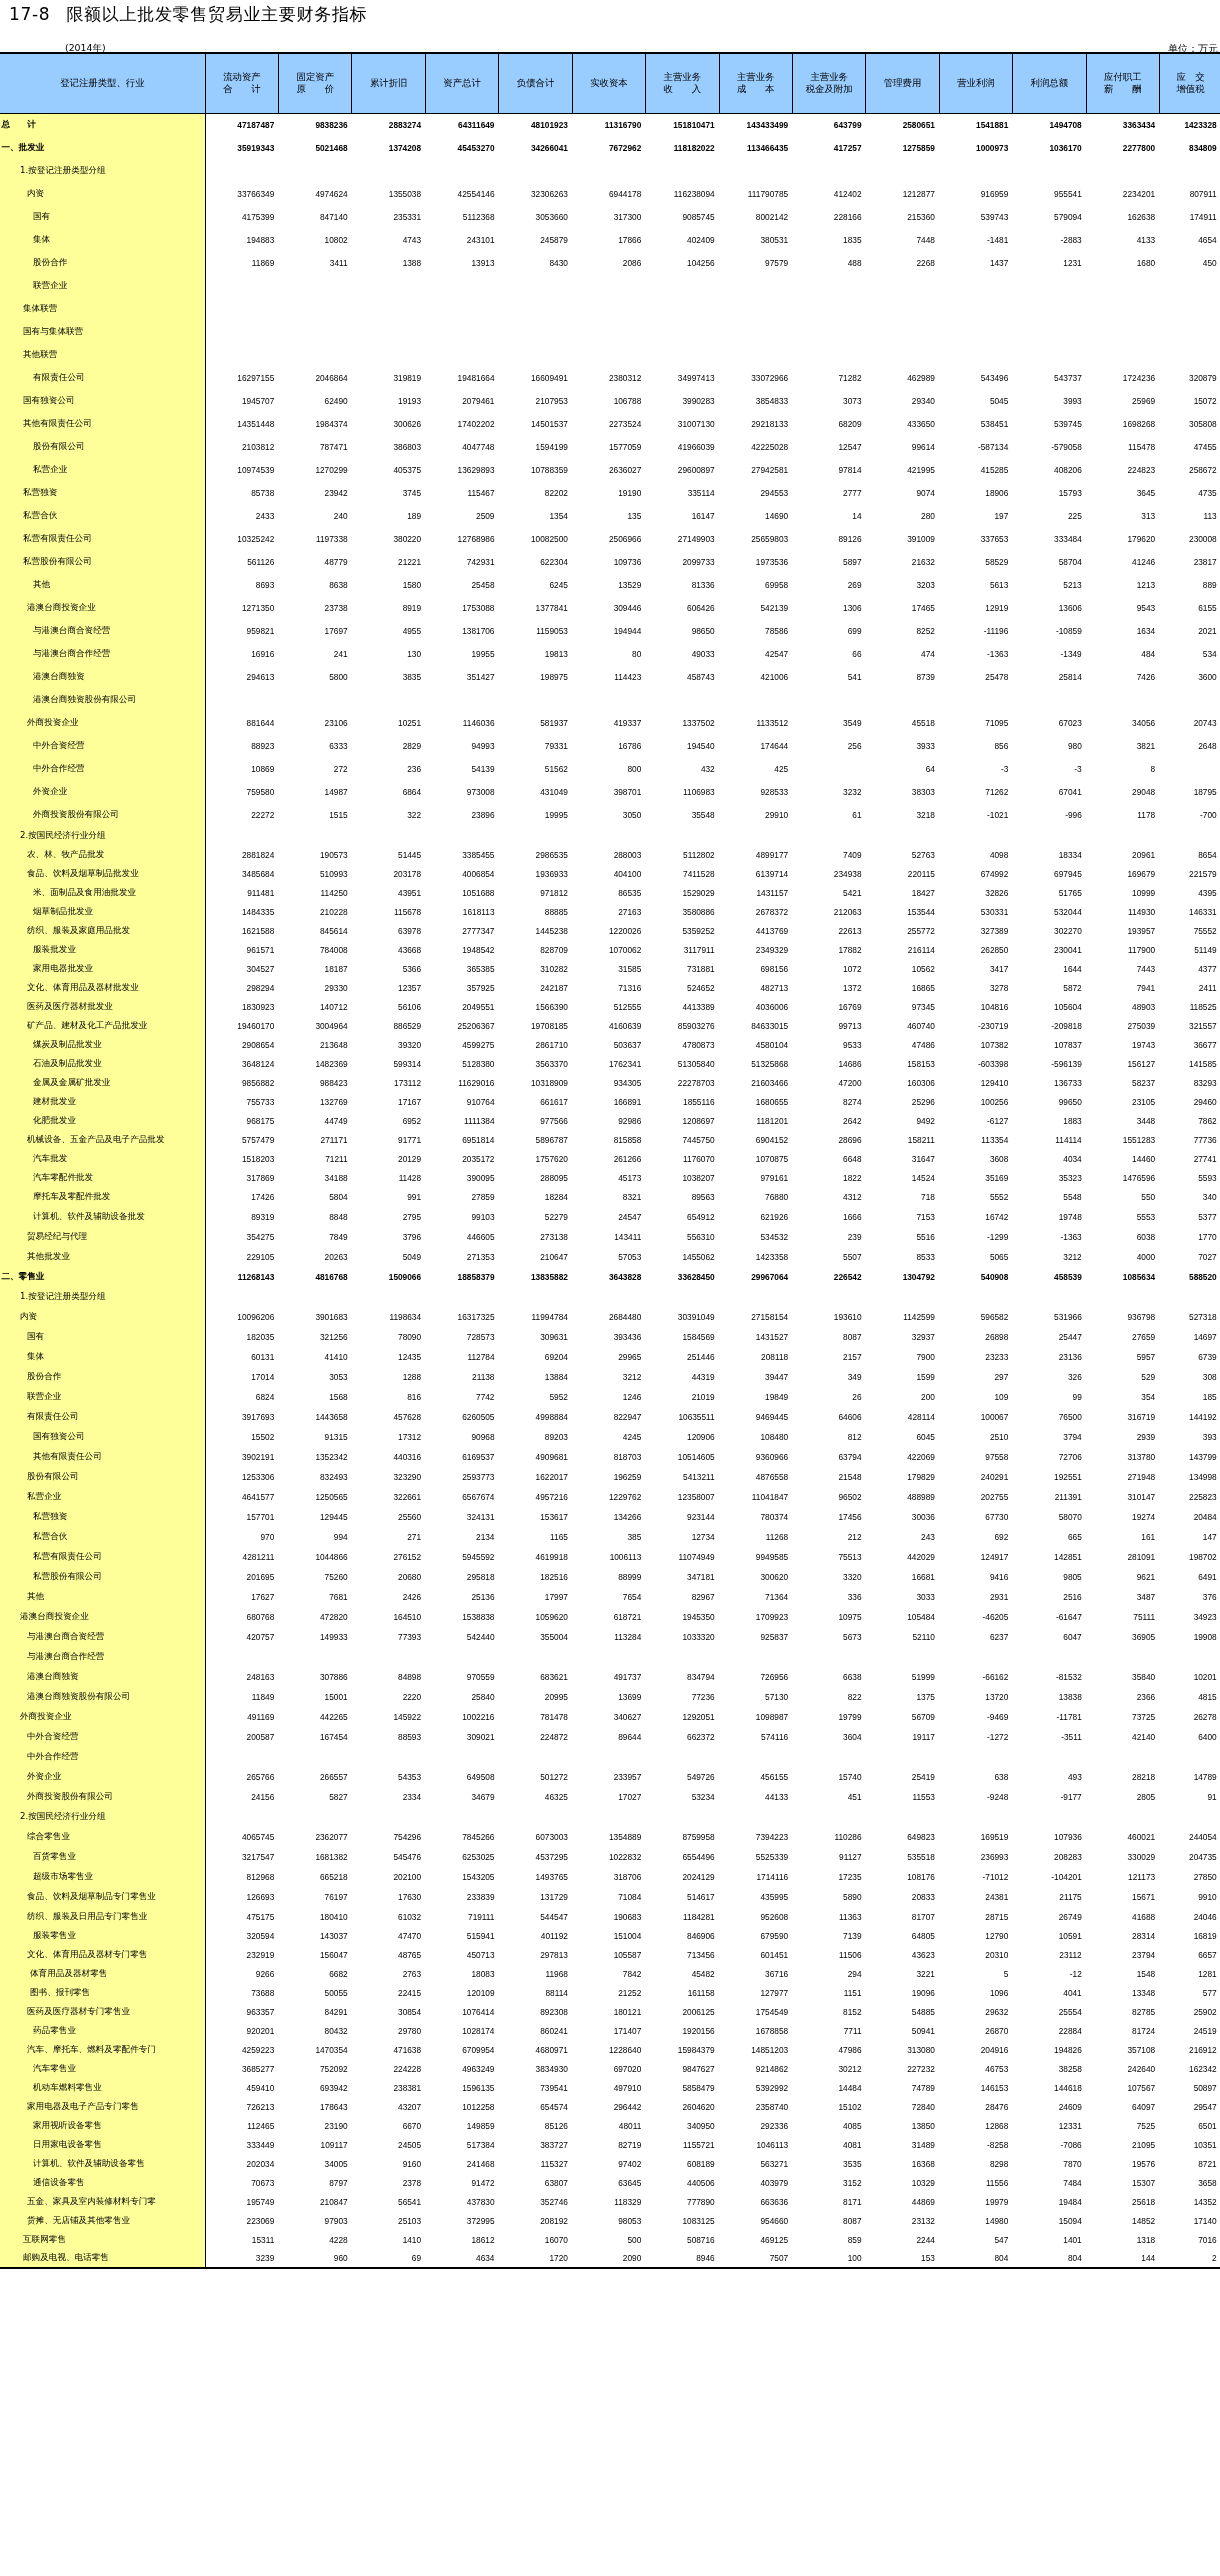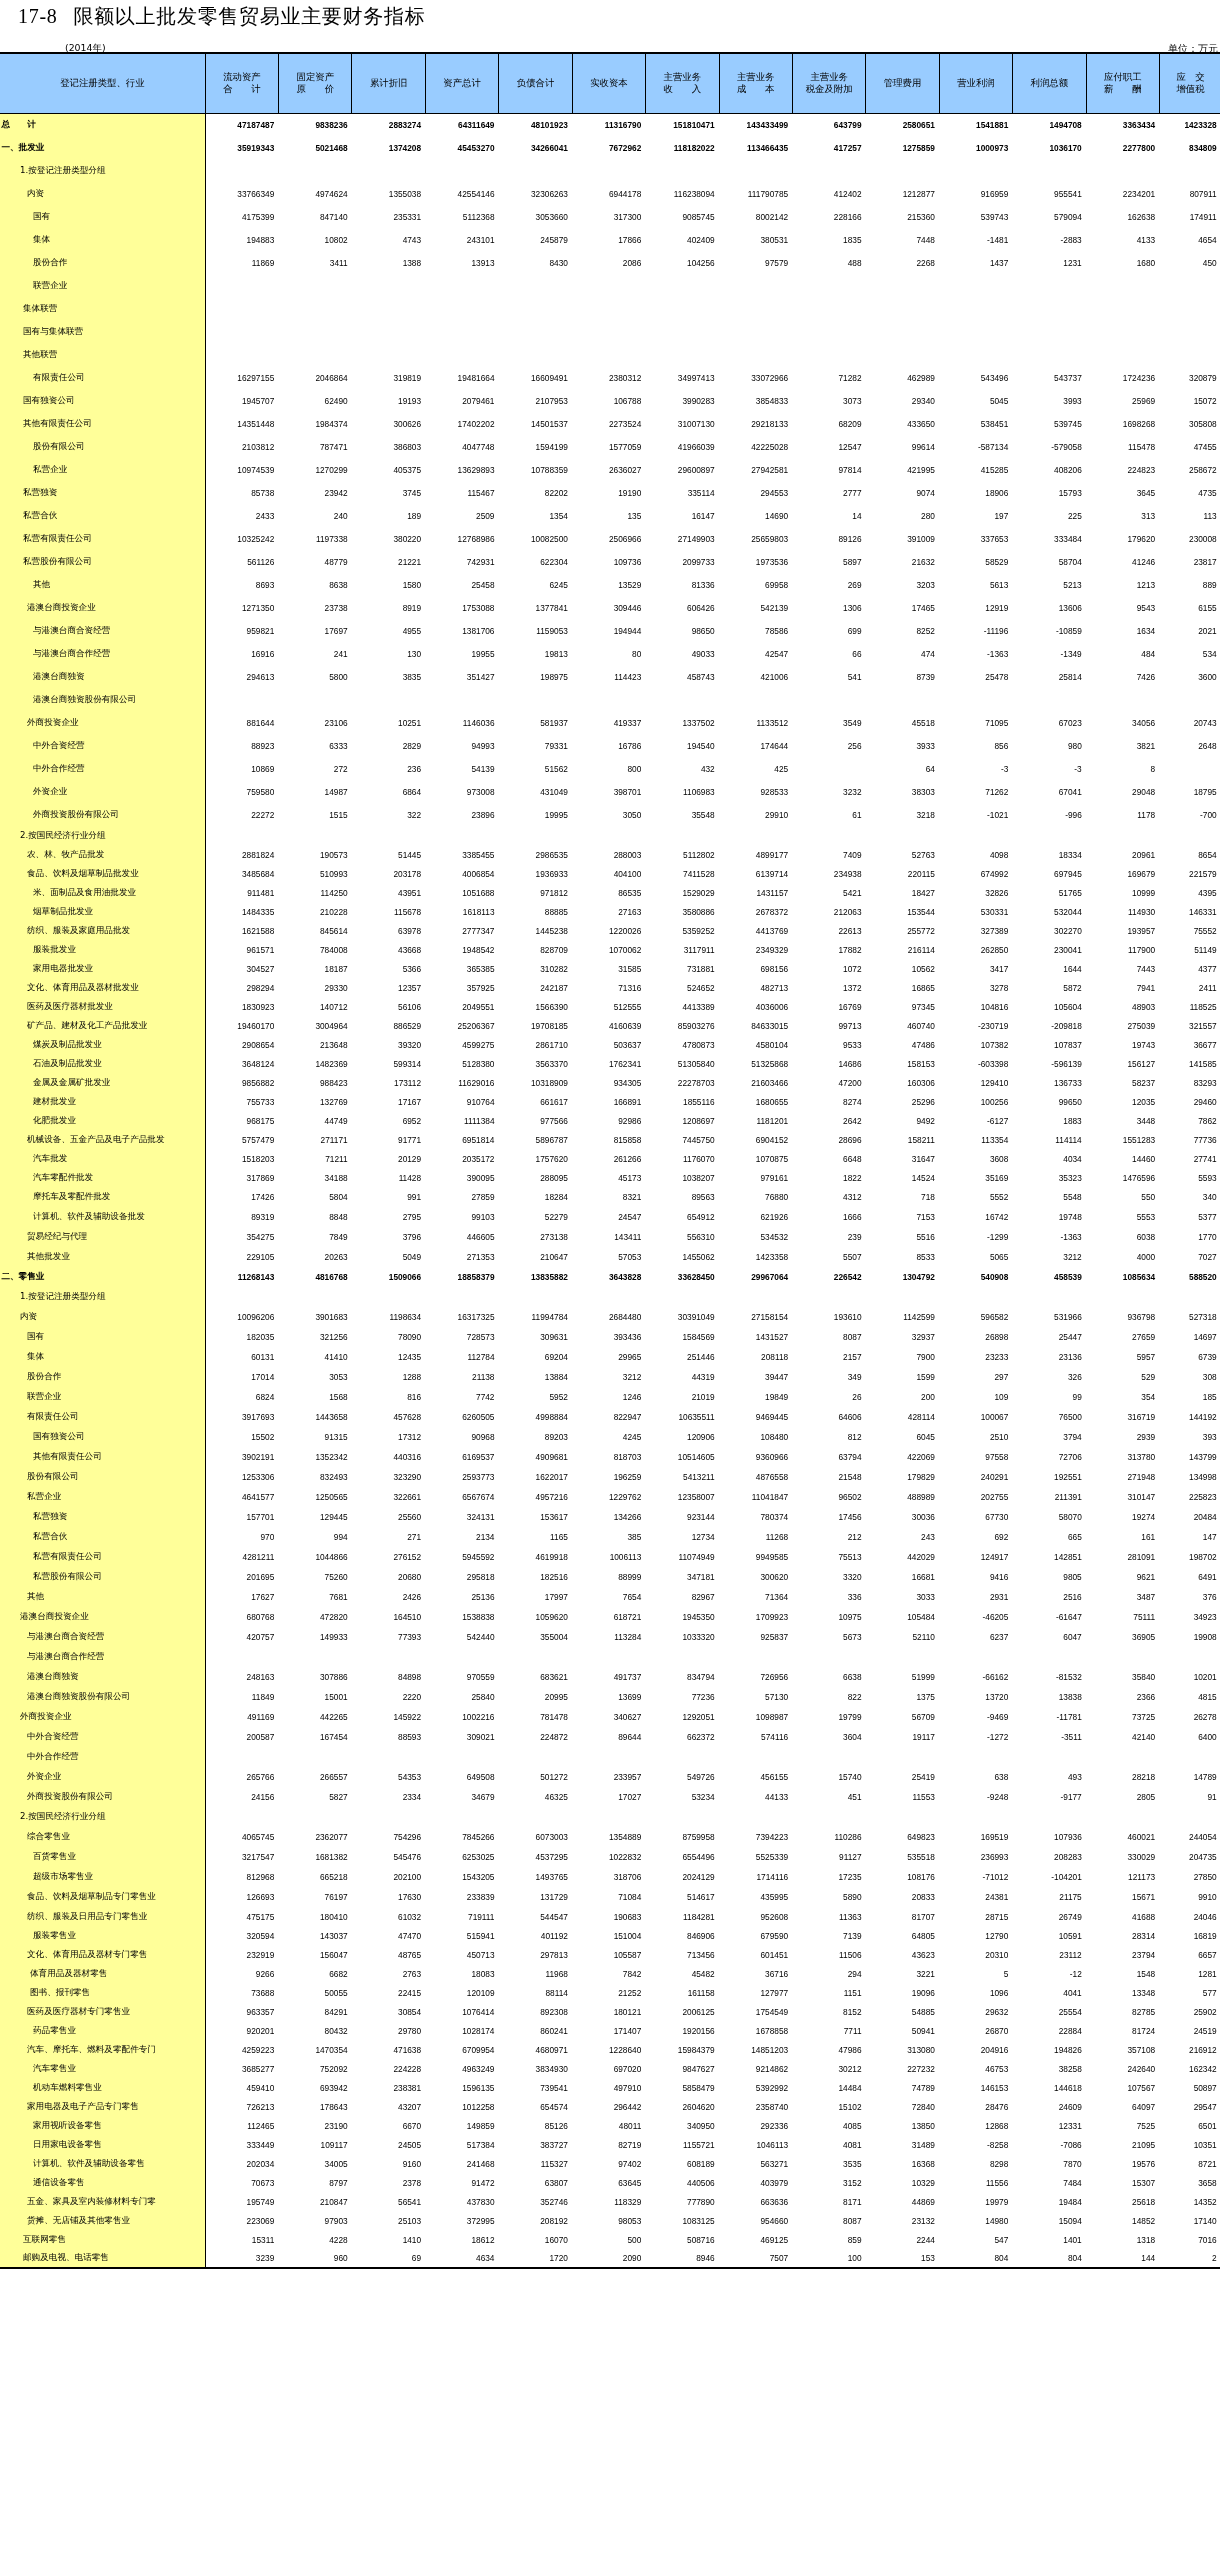--- a/index.html
+++ b/index.html
@@ -1,17 +1,17 @@
 <!DOCTYPE html>
 <html style="font-size:11.5px"><head>
 <meta charset="utf-8">
 <style>
   html,body{margin:0;padding:0;background:#fff;}
   body{width:1221px;height:2576px;position:relative;font-family:"DejaVu Sans","Liberation Sans",sans-serif;color:#000;overflow:hidden;}
-  .title{position:absolute;left:18px;top:2.9px;font-size:20px;letter-spacing:0.7px;font-family:Liberation Serif, serif;}
+  .title{position:absolute;left:9px;top:2.9px;font-size:17px;letter-spacing:0.7px;}
   .title .num{margin-right:16px;}
   .year{position:absolute;left:65px;top:42px;font-size:9.4px;}
   .unit{position:absolute;right:2.9px;top:42px;font-size:10px;}
   table{position:absolute;left:0;top:52px;width:1221px;border-collapse:collapse;table-layout:fixed;}
   thead tr{height:60px;}
   th{background:#99ccff;font-weight:normal;font-size:9.4px;line-height:12.2px;border-left:0.7px solid #000;border-right:0.7px solid #000;border-top:2.2px solid #000;border-bottom:1.4px solid #000;text-align:center;padding:0;}
   th:first-child{border-left:none;}
   th:last-child{border-right:none;}
   td{font-size:8.3px;padding:0 4.3px 0 0;text-align:right;white-space:nowrap;overflow:hidden;font-family:"Liberation Sans Narrow","Liberation Sans",sans-serif;}
   td.label{background:#ffff99;text-align:left;border-right:0.7px solid #000;padding:0;font-size:8.6px;font-family:"DejaVu Sans",sans-serif;}
@@ -844,21 +844,21 @@
         <td>17167</td>
         <td>910764</td>
         <td>661617</td>
         <td>166891</td>
         <td>1855116</td>
         <td>1680655</td>
         <td>8274</td>
         <td>25296</td>
         <td>100256</td>
         <td>99650</td>
-        <td>12035</td>
+        <td>23105</td>
         <td>29460</td>
       </tr>
       <tr class="r2">
         <td class="label i4">化肥批发业</td>
         <td>968175</td>
         <td>44749</td>
         <td>6952</td>
         <td>1111384</td>
         <td>977566</td>
         <td>92986</td>

